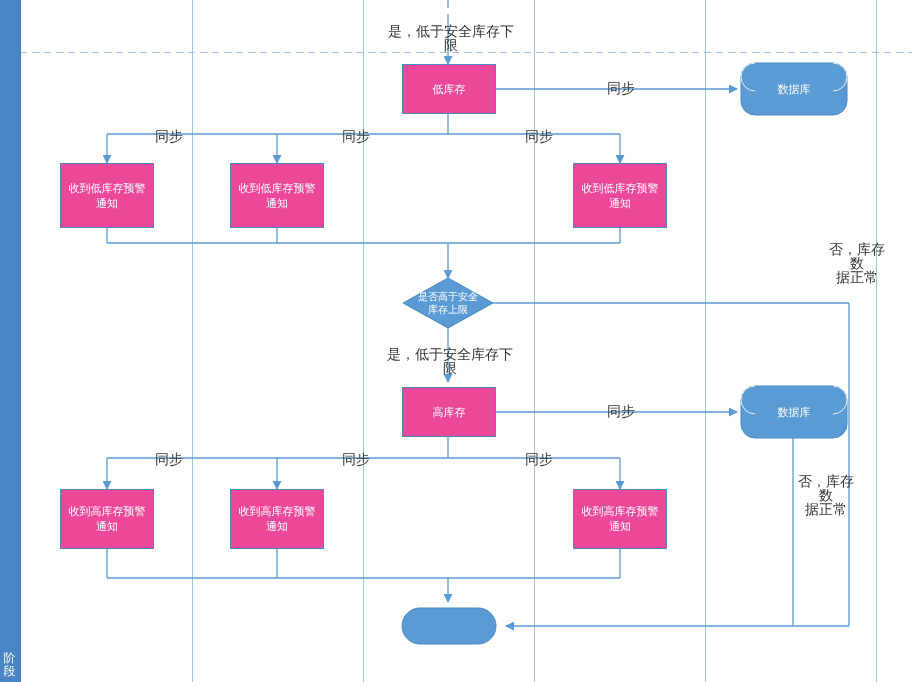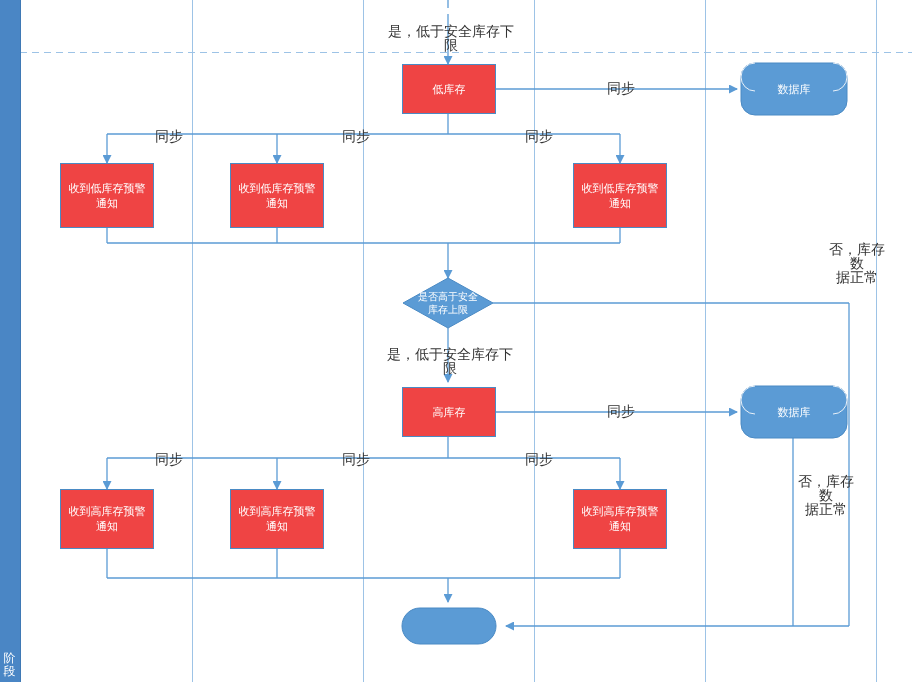--- a/index.html
+++ b/index.html
@@ -27,21 +27,21 @@
     display: flex;
     align-items: center;
     justify-content: center;
     text-align: center;
     color: #ffffff;
     font-size: 11px;
     line-height: 15px;
     box-sizing: border-box;
   }
   .node.box {
-    background: #ef4444;
+    background: #ec4899;
     border: 1px solid #4a8ac4;
   }
   .node-label {
     padding: 0 4px;
     white-space: pre-line;
   }
   .edge-label {
     position: absolute;
     font-size: 14px;
     line-height: 14px;

